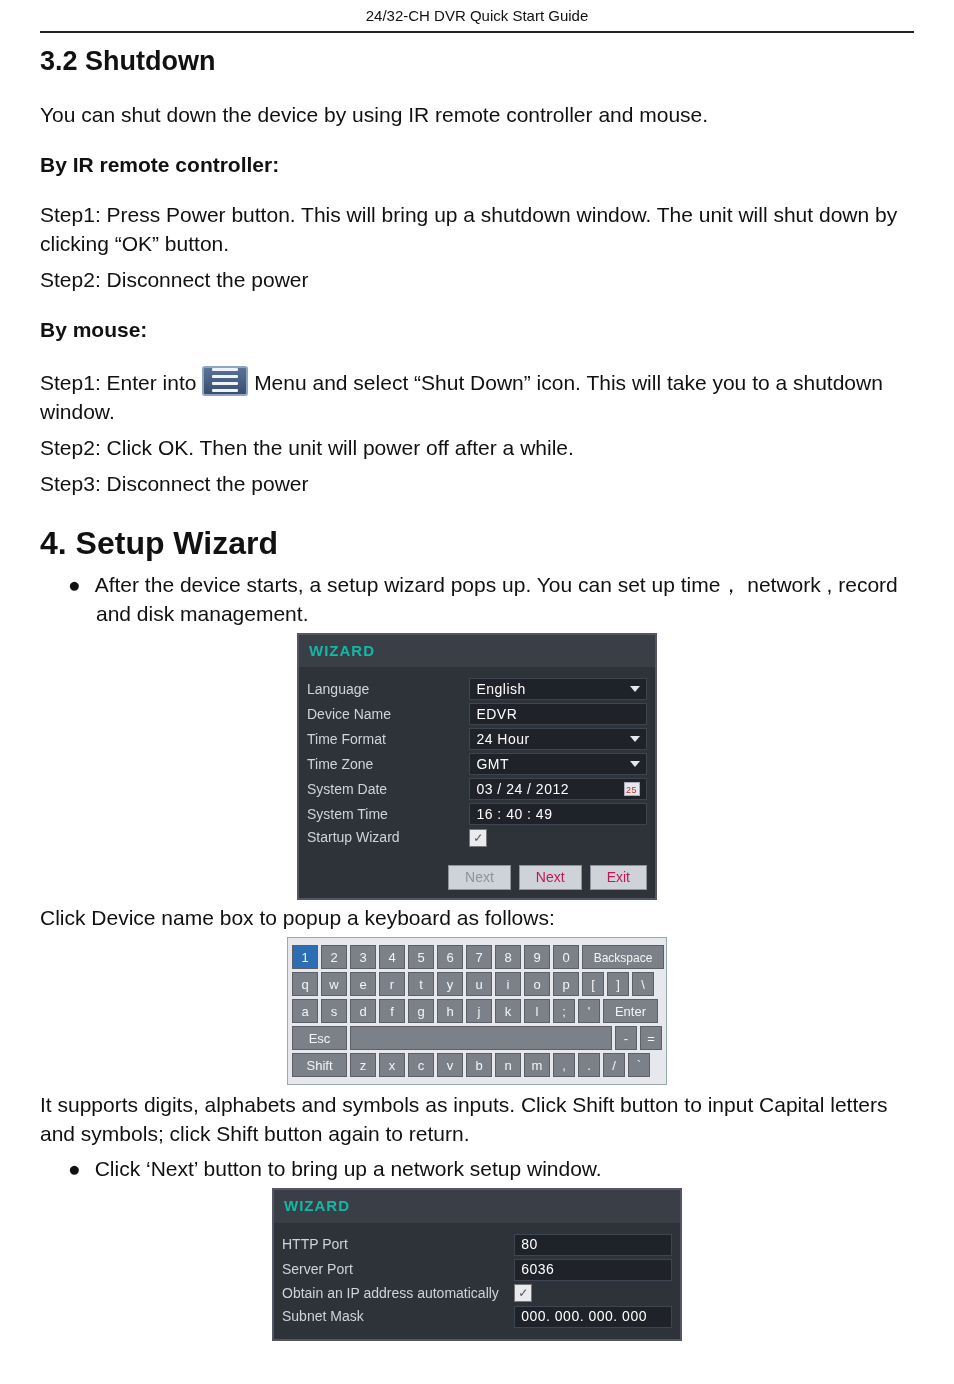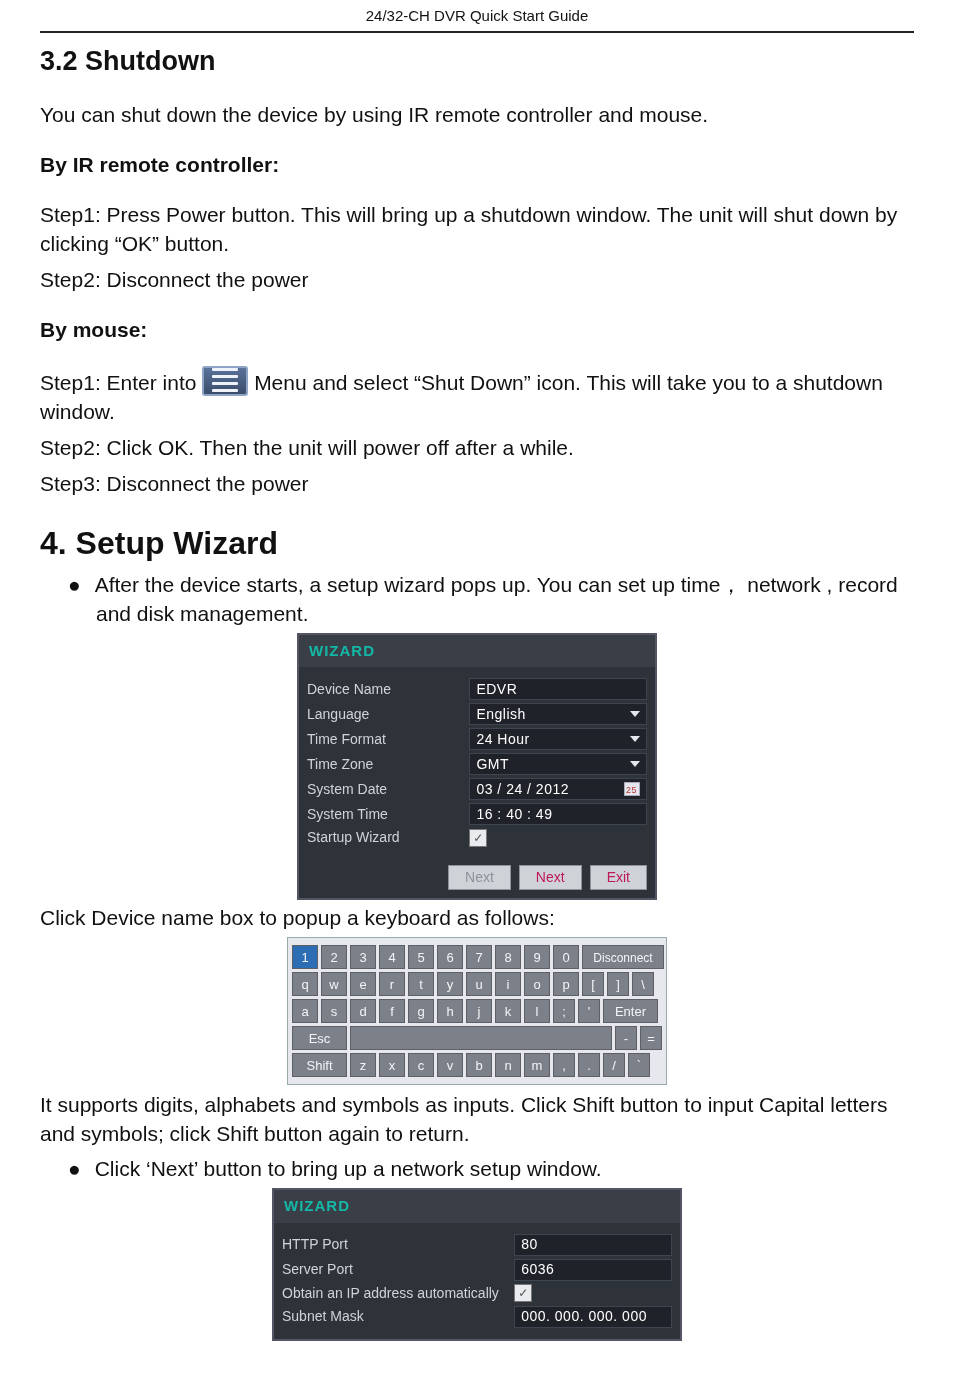--- a/index.html
+++ b/index.html
@@ -115,30 +115,30 @@
 <p style="margin-top:-14px">Step3: Disconnect the power</p>
 
 <h1 class="sec4">4. Setup Wizard</h1>
 <span class="bullet-row" style="padding-left:56px;text-indent:-28px;">After the device starts, a setup wizard pops up. You can set up time， network , record and disk management.</span>
 
 <div class="centered" style="margin-top:4px">
   <div class="panel">
     <div class="panel-title">WIZARD</div>
     <div class="panel-body">
       <div class="panel-row">
-          <span class="lbl">Device Name</span>
-          <span class="val">
-            <span>EDVR</span>
-          </span>
-        </div>
-      <div class="panel-row">
           <span class="lbl">Language</span>
           <span class="val">
             <span>English</span>
             <span class="caret"></span>
+          </span>
+        </div>
+      <div class="panel-row">
+          <span class="lbl">Device Name</span>
+          <span class="val">
+            <span>EDVR</span>
           </span>
         </div>
       <div class="panel-row">
           <span class="lbl">Time Format</span>
           <span class="val">
             <span>24 Hour</span>
             <span class="caret"></span>
           </span>
         </div>
       <div class="panel-row">
@@ -182,21 +182,21 @@
       <span class="key sel">1</span>
       <span class="key">2</span>
       <span class="key">3</span>
       <span class="key">4</span>
       <span class="key">5</span>
       <span class="key">6</span>
       <span class="key">7</span>
       <span class="key">8</span>
       <span class="key">9</span>
       <span class="key">0</span>
-      <span class="key widebs">Disconnect</span>
+      <span class="key widebs">Backspace</span>
     </div>
     <div class="krow">
       <span class="key">q</span>
       <span class="key">w</span>
       <span class="key">e</span>
       <span class="key">r</span>
       <span class="key">t</span>
       <span class="key">y</span>
       <span class="key">u</span>
       <span class="key">i</span>

